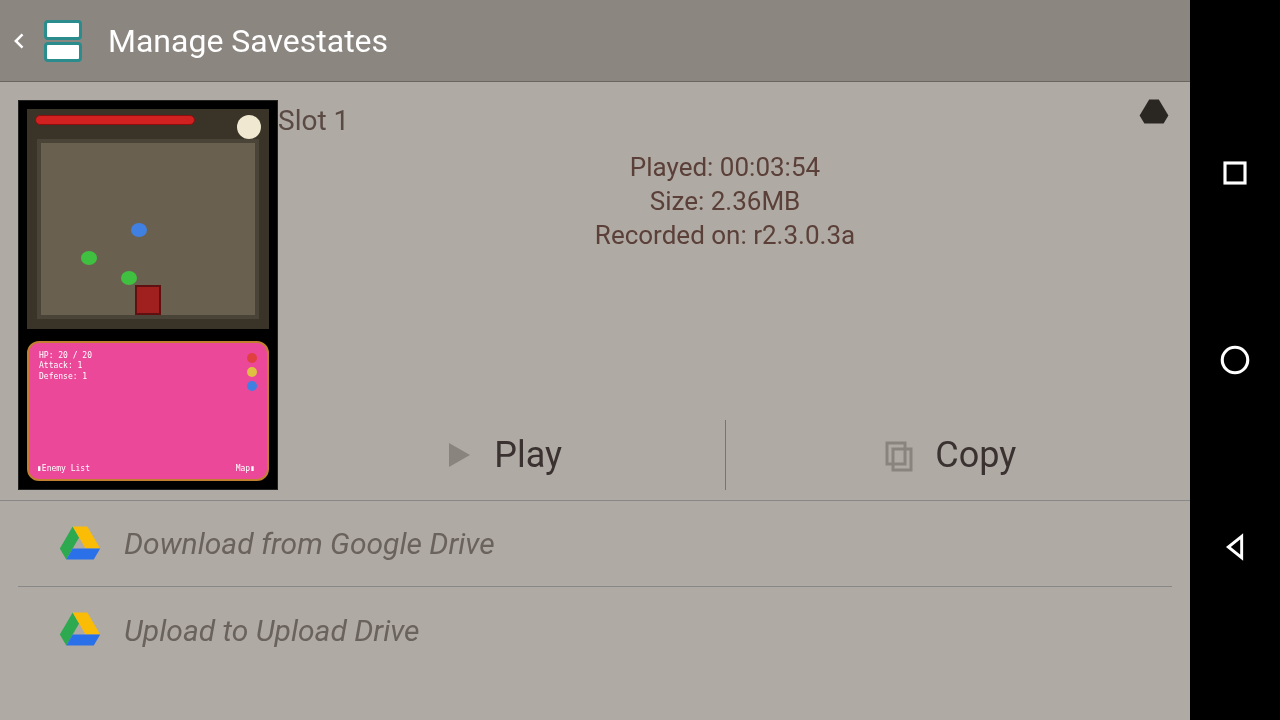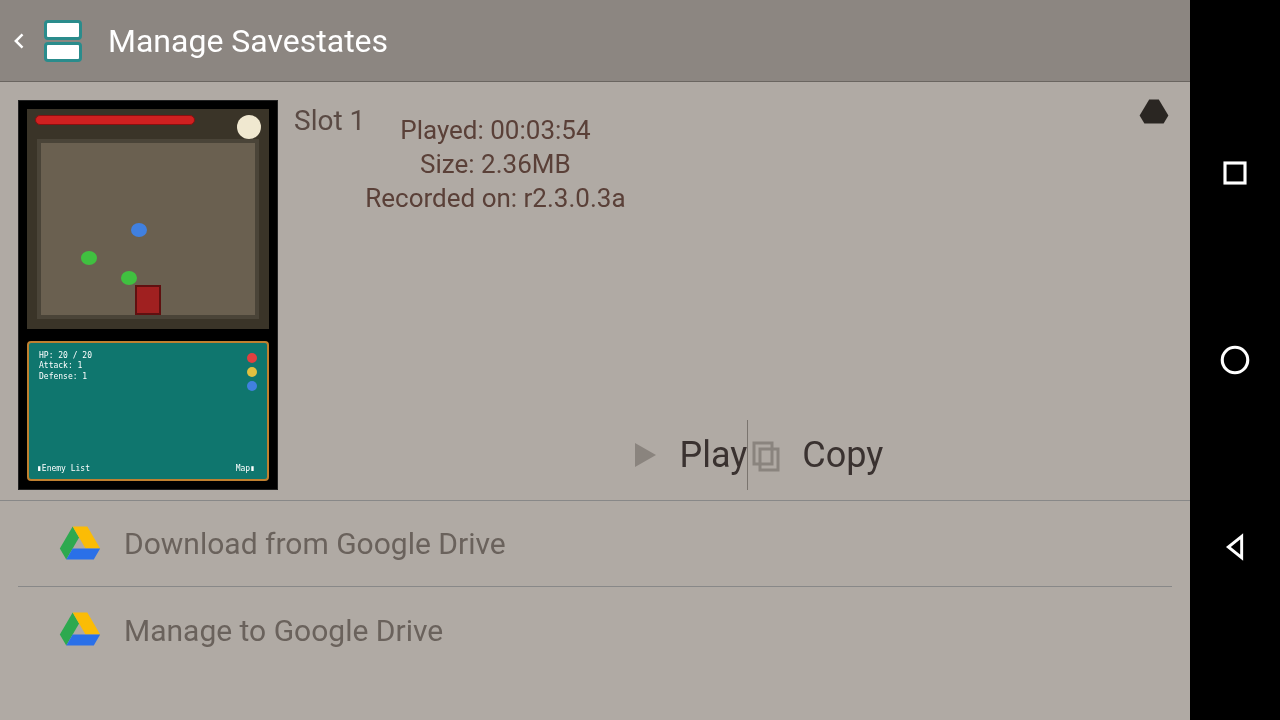--- a/index.html
+++ b/index.html
@@ -135,41 +135,42 @@
     background: #a02020;
     border: 2px solid #601010;
   }
   .slime-g1 { position:absolute; bottom:50px; left:40px; width:16px; height:14px; background:#40c040; border-radius:50%; }
   .slime-g2 { position:absolute; bottom:30px; left:80px; width:16px; height:14px; background:#40c040; border-radius:50%; }
   .slime-b1 { position:absolute; top:80px; left:90px; width:16px; height:14px; background:#4080e0; border-radius:50%; }
   .thumb-bottom {
     position: absolute;
     bottom: 8px; left: 8px; right: 8px;
     height: 140px;
-    background: #0f766e;
+    background: #ec4899;
     border: 2px solid #c08030;
-    border-radius: 4px;
+    border-radius: 12px;
   }
   .stats-text {
     position:absolute; top:8px; left:10px;
     color:#fff; font-size:8px; font-family:monospace;
     line-height:1.3;
   }
   .keys { position:absolute; top:10px; right:10px; display:flex; flex-direction:column; gap:4px; }
   .key { width:10px; height:10px; border-radius:50%; }
   .key.r { background:#e04040; }
   .key.y { background:#e0c040; }
   .key.b { background:#4080e0; }
   .bl-label { position:absolute; bottom:6px; left:8px; color:#fff; font-size:8px; font-family:monospace; }
   .br-label { position:absolute; bottom:6px; right:12px; color:#fff; font-size:8px; font-family:monospace; }
 
   .info-col {
     flex: 1;
-    padding-left: 16px;
-    display: flex;
+    padding-left: 0;
+    display: flex;
+    flex-direction: column;
     color: #5a4a44;
   }
   .slot-label {
     font-size: 28px;
     color: #5a4a44;
     margin-top: 4px;
   }
   .timestamp {
     font-size: 30px;
     color: #2a2220;
@@ -215,20 +216,21 @@
   }
   .drive-row {
     display: flex;
     align-items: center;
     height: 86px;
     padding: 0 40px;
     border-bottom: 1px solid #888;
     cursor: pointer;
     gap: 22px;
     margin: 0 18px;
+    font-style: italic;
   }
   .drive-row:first-of-type { border-top: none; }
   .drive-label {
     font-size: 30px;
     color: #6a625c;
   }
   .gdrive-icon {
     width: 44px;
     height: 40px;
   }
@@ -319,21 +321,21 @@
       </svg>
       <span class="drive-label">Download from Google Drive</span>
     </div>
 
     <div class="drive-row" style="border-bottom:none;">
       <svg class="gdrive-icon" viewBox="0 0 48 42">
         <path fill="#2da94f" d="M16 2 L2 26 L9 38 L23 14 Z"></path>
         <path fill="#fbbc05" d="M16 2 L32 2 L46 26 L30 26 Z"></path>
         <path fill="#2a70e8" d="M9 38 L39 38 L46 26 L16 26 Z"></path>
       </svg>
-      <span class="drive-label">Manage to Google Drive</span>
+      <span class="drive-label">Upload to Upload Drive</span>
     </div>
 
   </div>
 </div>
 
 <div class="navbar">
   <div class="nav-btn">
     <svg width="30" height="30" viewBox="0 0 24 24" fill="none" stroke="#fff" stroke-width="2.5">
         <rect x="4" y="4" width="16" height="16"></rect>
       </svg>

